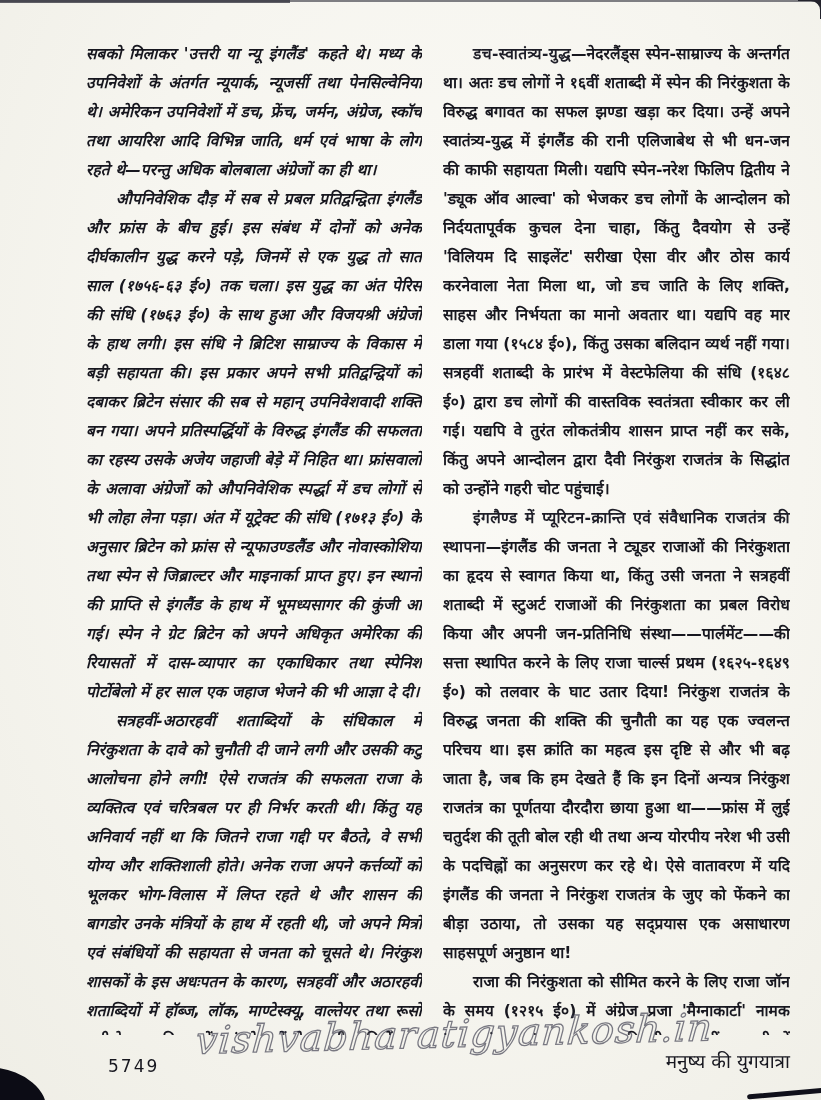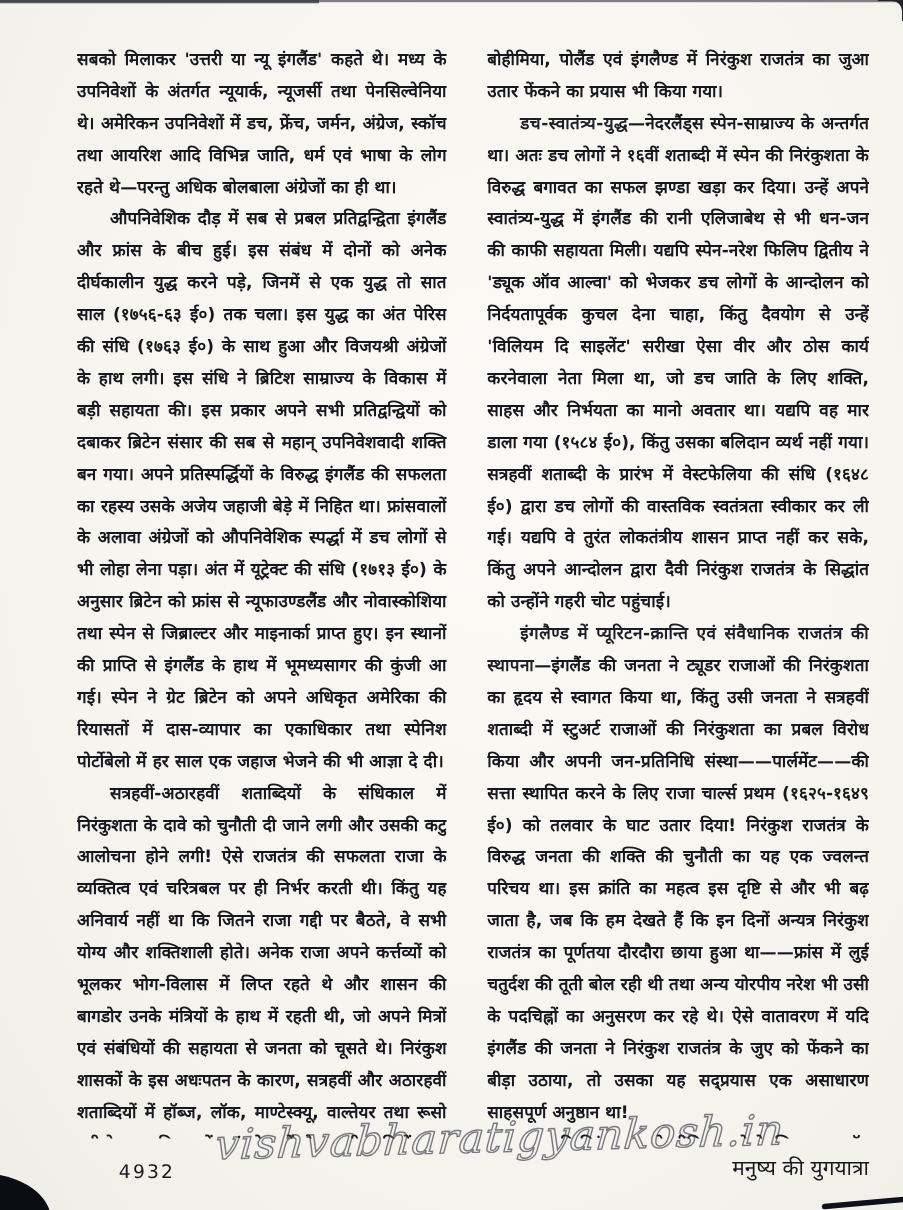--- a/index.html
+++ b/index.html
@@ -47,21 +47,21 @@
     position: absolute;
     top: 40px;
     height: 995px;
     overflow: hidden;
     font-size: 15.5px;
     line-height: 29px;
     font-weight: 700;
     text-align: justify;
     letter-spacing: .1px;
   }
-  .col-left  { left: 70px;  width: 336px; }
+  .col-left  { left: 86px;  width: 336px; font-style: italic; }
   .col-right { left: 443px; width: 347px; }
 
   .para { margin: 0; text-indent: 30px; }
   .para.no-indent { text-indent: 0; }
 
   .section-heading {
     margin: 15px 0 11px 0;
     text-indent: 0;
     text-align: center;
     font-weight: 400;
@@ -110,27 +110,26 @@
   <div class="edge-top-left"></div>
   <div class="corner-top-right"></div>
 
   <div class="col col-left">
     <p class="para no-indent">सबको मिलाकर 'उत्तरी या न्यू इंगलैंड' कहते थे। मध्य के उपनिवेशों के अंतर्गत न्यूयार्क, न्यूजर्सी तथा पेनसिल्वेनिया थे। अमेरिकन उपनिवेशों में डच, फ्रेंच, जर्मन, अंग्रेज, स्कॉच तथा आयरिश आदि विभिन्न जाति, धर्म एवं भाषा के लोग रहते थे—परन्तु अधिक बोलबाला अंग्रेजों का ही था।</p>
     <p class="para">औपनिवेशिक दौड़ में सब से प्रबल प्रतिद्वन्द्विता इंगलैंड और फ्रांस के बीच हुई। इस संबंध में दोनों को अनेक दीर्घकालीन युद्ध करने पड़े, जिनमें से एक युद्ध तो सात साल (१७५६-६३ ई०) तक चला। इस युद्ध का अंत पेरिस की संधि (१७६३ ई०) के साथ हुआ और विजयश्री अंग्रेजों के हाथ लगी। इस संधि ने ब्रिटिश साम्राज्य के विकास में बड़ी सहायता की। इस प्रकार अपने सभी प्रतिद्वन्द्वियों को दबाकर ब्रिटेन संसार की सब से महान् उपनिवेशवादी शक्ति बन गया। अपने प्रतिस्पर्द्धियों के विरुद्ध इंगलैंड की सफलता का रहस्य उसके अजेय जहाजी बेड़े में निहित था। फ्रांसवालों के अलावा अंग्रेजों को औपनिवेशिक स्पर्द्धा में डच लोगों से भी लोहा लेना पड़ा। अंत में यूट्रेक्ट की संधि (१७१३ ई०) के अनुसार ब्रिटेन को फ्रांस से न्यूफाउण्डलैंड और नोवास्कोशिया तथा स्पेन से जिब्राल्टर और माइनार्का प्राप्त हुए। इन स्थानों की प्राप्ति से इंगलैंड के हाथ में भूमध्यसागर की कुंजी आ गई। स्पेन ने ग्रेट ब्रिटेन को अपने अधिकृत अमेरिका की रियासतों में दास-व्यापार का एकाधिकार तथा स्पेनिश पोर्टोबेलो में हर साल एक जहाज भेजने की भी आज्ञा दे दी।</p>
     <p class="para">सत्रहवीं-अठारहवीं शताब्दियों के संधिकाल में निरंकुशता के दावे को चुनौती दी जाने लगी और उसकी कटु आलोचना होने लगी! ऐसे राजतंत्र की सफलता राजा के व्यक्तित्व एवं चरित्रबल पर ही निर्भर करती थी। किंतु यह अनिवार्य नहीं था कि जितने राजा गद्दी पर बैठते, वे सभी योग्य और शक्तिशाली होते। अनेक राजा अपने कर्त्तव्यों को भूलकर भोग-विलास में लिप्त रहते थे और शासन की बागडोर उनके मंत्रियों के हाथ में रहती थी, जो अपने मित्रों एवं संबंधियों की सहायता से जनता को चूसते थे। निरंकुश शासकों के इस अधःपतन के कारण, सत्रहवीं और अठारहवीं शताब्दियों में हॉब्ज, लॉक, माण्टेस्क्यू, वाल्तेयर तथा रूसो सरीखे कुछ विचारकों एवं लेखकों ने अपनी कृतियों द्वारा जोरों से संवैधानिक एवं जनसत्तात्मक राज्य का मण्डन तथा निरंकुश राजतंत्र का खण्डन करना शुरू किया। इसी दौर में डच नेदरलैंड्स,</p>
   </div>
 
   <div class="col col-right">
-    <p class="para no-indent">बोहीमिया, पोलैंड एवं इंगलैण्ड में निरंकुश राजतंत्र का जुआ उतार फेंकने का प्रयास भी किया गया।</p>
     <p class="para"><span class="lead">डच-स्वातंत्र्य-युद्ध</span><span>—नेदरलैंड्स स्पेन-साम्राज्य के अन्तर्गत था। अतः डच लोगों ने १६वीं शताब्दी में स्पेन की निरंकुशता के विरुद्ध बगावत का सफल झण्डा खड़ा कर दिया। उन्हें अपने स्वातंत्र्य-युद्ध में इंगलैंड की रानी एलिजाबेथ से भी धन-जन की काफी सहायता मिली। यद्यपि स्पेन-नरेश फिलिप द्वितीय ने 'ड्यूक ऑव आल्वा' को भेजकर डच लोगों के आन्दोलन को निर्दयतापूर्वक कुचल देना चाहा, किंतु दैवयोग से उन्हें 'विलियम दि साइलेंट' सरीखा ऐसा वीर और ठोस कार्य करनेवाला नेता मिला था, जो डच जाति के लिए शक्ति, साहस और निर्भयता का मानो अवतार था। यद्यपि वह मार डाला गया (१५८४ ई०), किंतु उसका बलिदान व्यर्थ नहीं गया। सत्रहवीं शताब्दी के प्रारंभ में वेस्टफेलिया की संधि (१६४८ ई०) द्वारा डच लोगों की वास्तविक स्वतंत्रता स्वीकार कर ली गई। यद्यपि वे तुरंत लोकतंत्रीय शासन प्राप्त नहीं कर सके, किंतु अपने आन्दोलन द्वारा दैवी निरंकुश राजतंत्र के सिद्धांत को उन्होंने गहरी चोट पहुंचाई।</span></p>
     <p class="para"><span class="lead">इंगलैण्ड में प्यूरिटन-क्रान्ति एवं संवैधानिक राजतंत्र की स्थापना</span><span>—इंगलैंड की जनता ने ट्यूडर राजाओं की निरंकुशता का हृदय से स्वागत किया था, किंतु उसी जनता ने सत्रहवीं शताब्दी में स्टुअर्ट राजाओं की निरंकुशता का प्रबल विरोध किया और अपनी जन-प्रतिनिधि संस्था——पार्लमेंट——की सत्ता स्थापित करने के लिए राजा चार्ल्स प्रथम (१६२५-१६४९ ई०) को तलवार के घाट उतार दिया! निरंकुश राजतंत्र के विरुद्ध जनता की शक्ति की चुनौती का यह एक ज्वलन्त परिचय था। इस क्रांति का महत्व इस दृष्टि से और भी बढ़ जाता है, जब कि हम देखते हैं कि इन दिनों अन्यत्र निरंकुश राजतंत्र का पूर्णतया दौरदौरा छाया हुआ था——फ्रांस में लुई चतुर्दश की तूती बोल रही थी तथा अन्य योरपीय नरेश भी उसी के पदचिह्नों का अनुसरण कर रहे थे। ऐसे वातावरण में यदि इंगलैंड की जनता ने निरंकुश राजतंत्र के जुए को फेंकने का बीड़ा उठाया, तो उसका यह सद्प्रयास एक असाधारण साहसपूर्ण अनुष्ठान था!</span></p>
     <p class="para">राजा की निरंकुशता को सीमित करने के लिए राजा जॉन के समय (१२१५ ई०) में अंग्रेज प्रजा 'मैग्नाकार्टा' नामक 'महास्वतंत्रतापत्र' प्राप्त कर चुकी थी। सत्रहवीं शताब्दी में आकर देश में एक नई मध्यम श्रेणी का विकास हो चुका था, जो प्रशासन में भाग बंटाना चाहती थी। इस समय इंगलैंड की पार्लमेंट में प्यूरिटन लोगों की संख्या अधिक थी। उधर</p>
   </div>
 
   <div class="watermark">vishvabharatigyankosh.in</div>
 
-  <div class="page-number">4932</div>
+  <div class="page-number">5749</div>
   <div class="book-title">मनुष्य की युगयात्रा</div>
 
   <div class="blob-bottom-left"></div>
   <div class="mark-bottom-right"></div>
 
 </div>
 
 </body></html>

